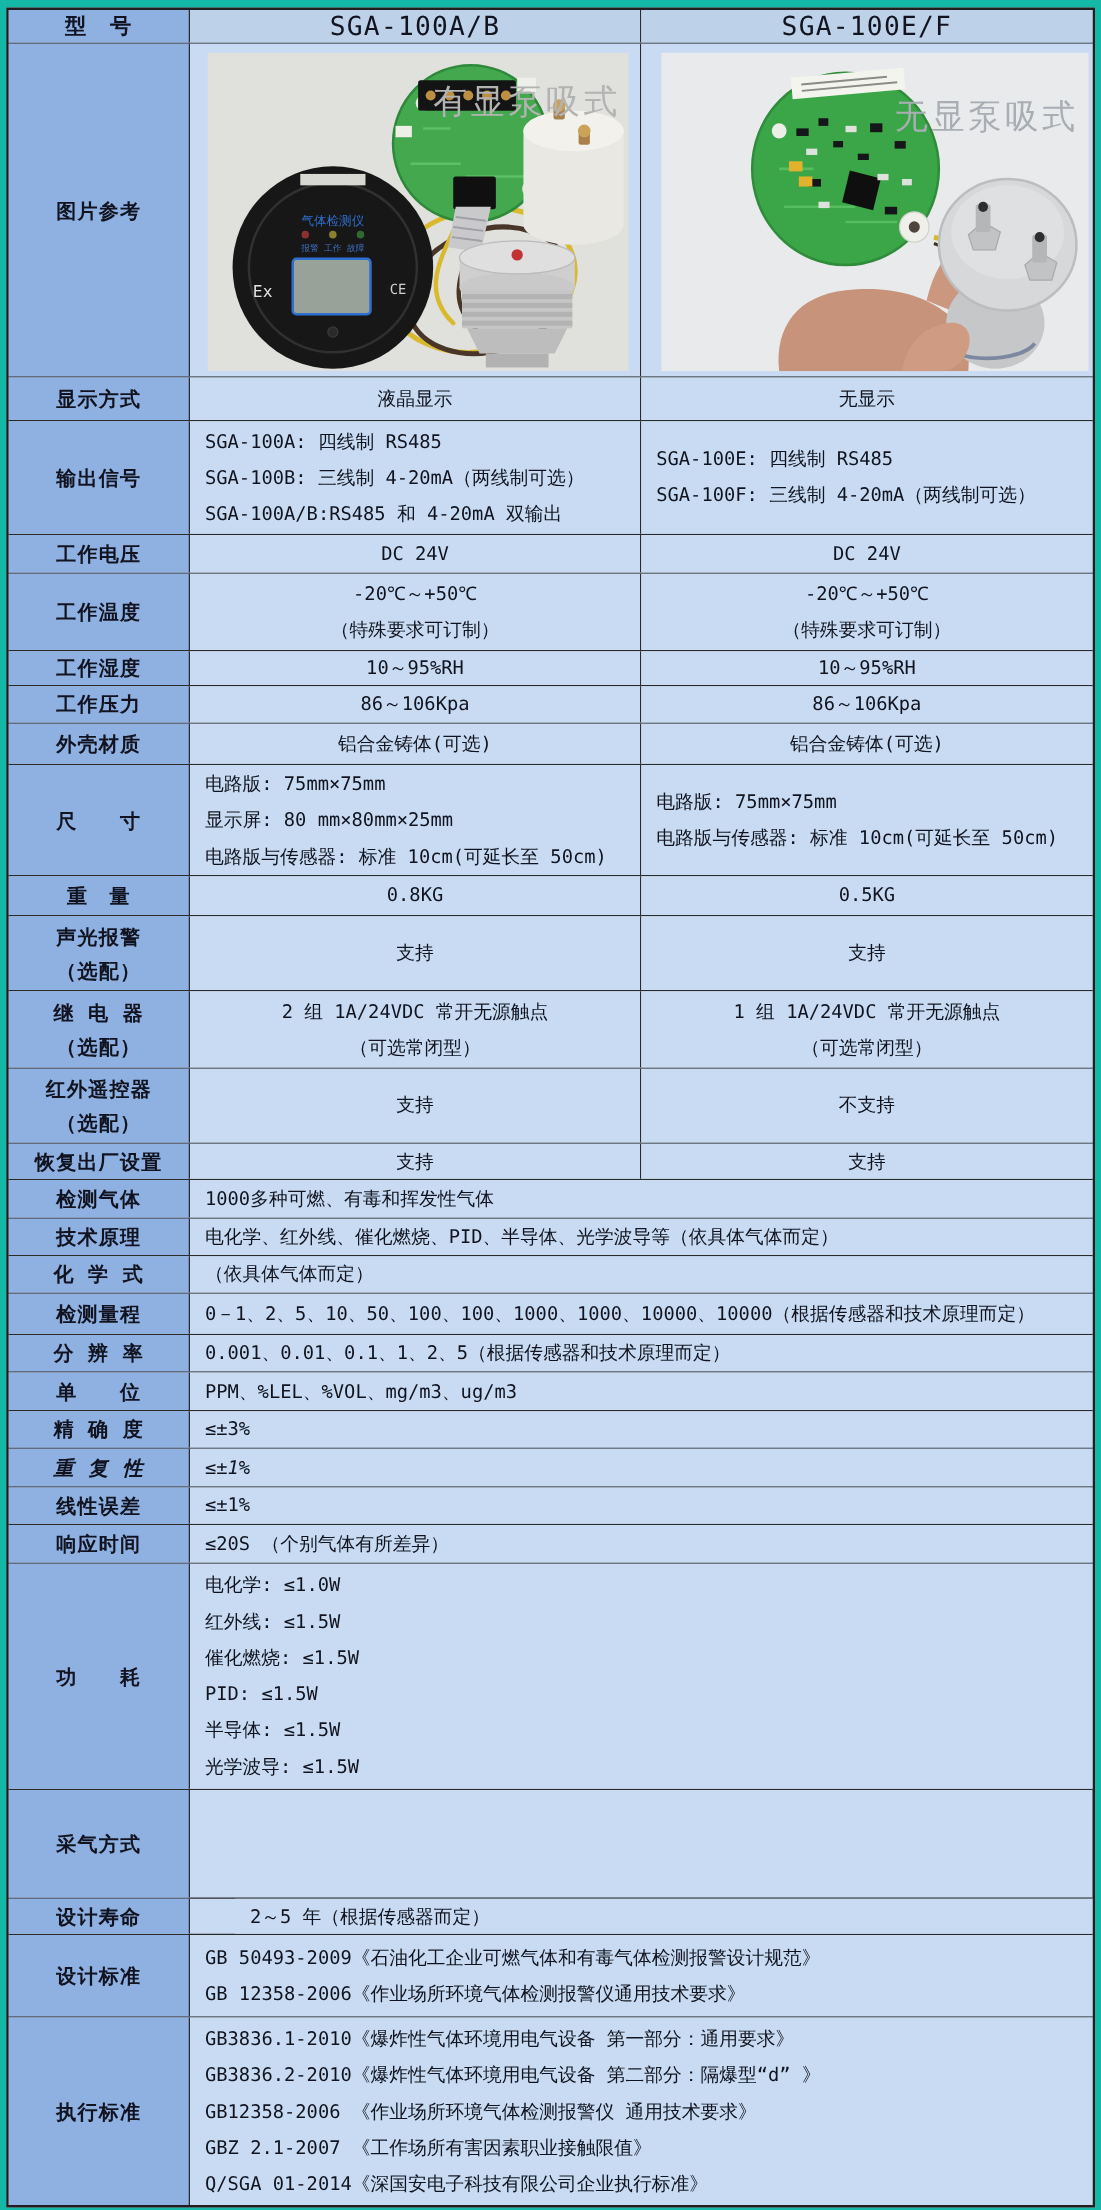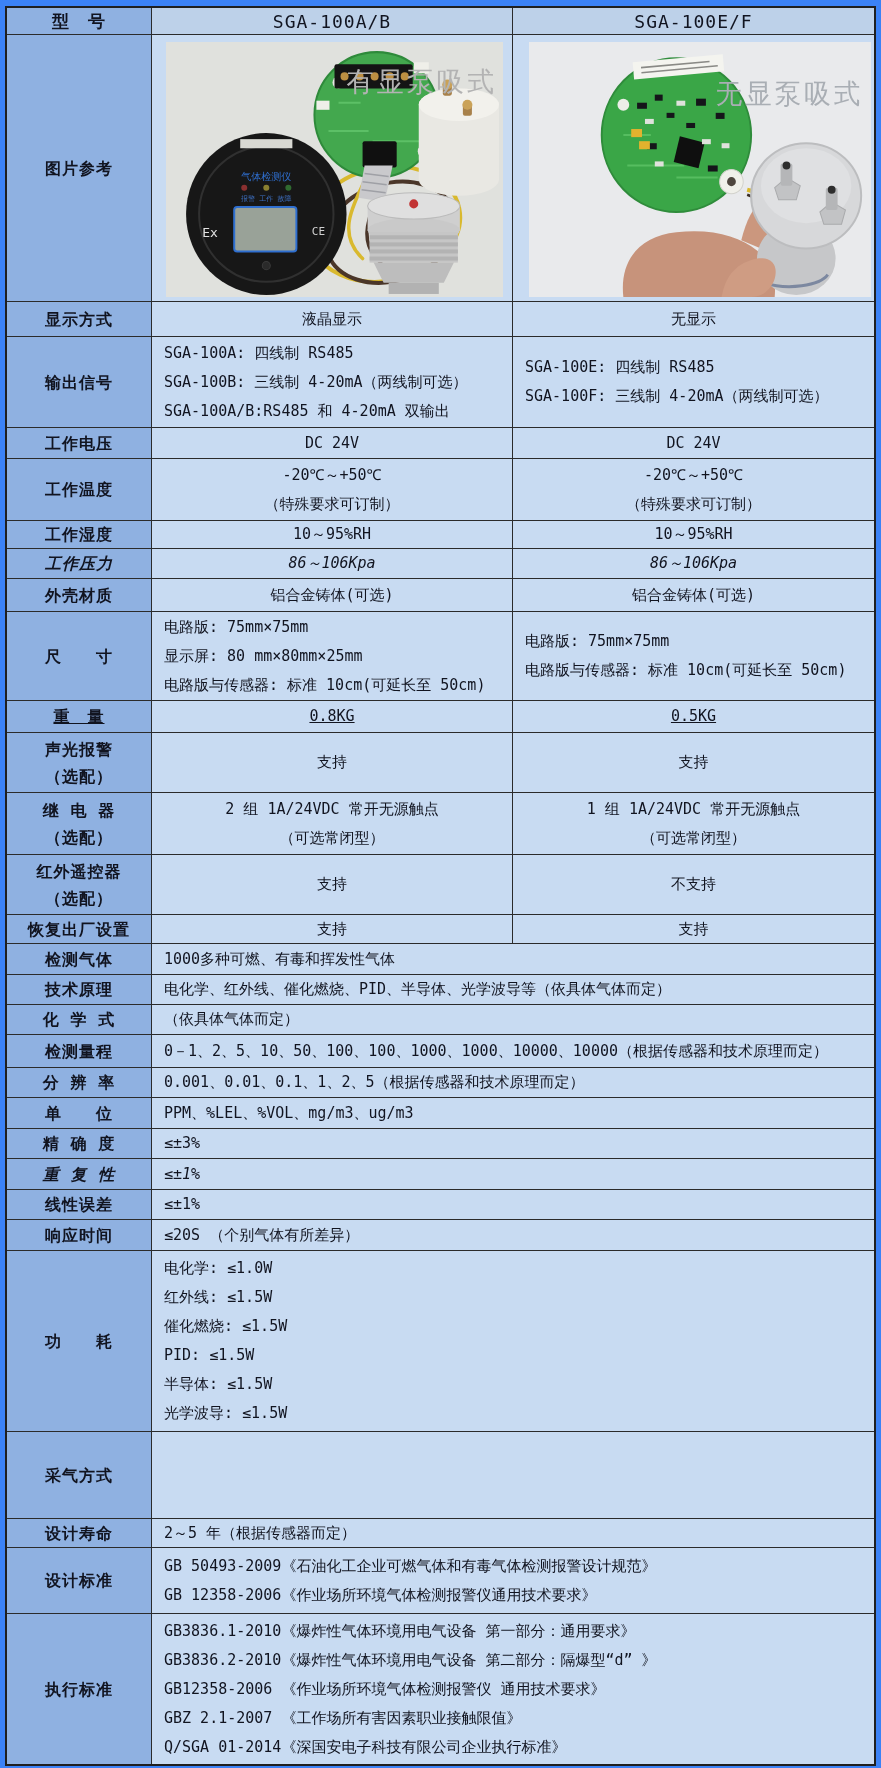--- a/index.html
+++ b/index.html
@@ -1,17 +1,17 @@
 <!DOCTYPE html>
 <html lang="zh" style="--label-bg: #8FB1E1; --header-value-bg: #BDD1E9; --value-bg: #C8DBF2; --border: #1f1f1f; --grid: #2b2b2b; --text: #111420; --watermark-left: #b3b3b3; --watermark-right: #a9aeb4; --pcb-green: #3aa647; --wire-yellow: #d9b92e;"><head>
 <meta charset="utf-8">
 <style>
   html,body{margin:0;padding:0;background:#ffffff;}
   .page{
-    position:relative;width:881px;height:1768px;background:#3b82f6;overflow:hidden;
+    position:relative;width:881px;height:1768px;background:#14b8a6;overflow:hidden;
     font-family:"DejaVu Sans Mono","Liberation Mono",monospace;
     color:var(--text,#111420);
   }
   .spec-table{
     position:absolute;left:5px;top:6px;width:871px;box-sizing:border-box;
     border:2px solid var(--border,#1f1f1f);
     background:var(--value-bg,#C8DBF2);
   }
   .row{display:flex;box-sizing:border-box;border-bottom:1px solid var(--grid,#2b2b2b);}
   .row:last-child{border-bottom:0;}
@@ -25,21 +25,21 @@
   .value-cell{
     background:var(--value-bg,#C8DBF2);
     display:flex;flex-direction:column;justify-content:center;
     font-size:15px;
   }
   .col-ab{flex:0 0 361px;border-right:1px solid var(--grid,#2b2b2b);}
   .col-ef{flex:1 1 auto;}
   .span2{flex:1 1 auto;}
   .align-center{align-items:center;text-align:center;}
   .align-left{align-items:flex-start;text-align:left;padding-left:12px;padding-right:6px;}
-  .header-row .value-cell{background:var(--header-value-bg,#BDD1E9);font-size:18px;letter-spacing:1px;}
+  .header-row .value-cell{background:var(--header-value-bg,#BDD1E9);font-size:21px;letter-spacing:1px;}
   .header-row .label-cell{font-size:17px;}
   .line{line-height:29px;white-space:nowrap;}
   .label-cell .line{line-height:27px;}
   .photo-cell{padding:7px 9px 4px 14px;}
   .photo-cell.col-ef{padding:7px 3px 4px 16px;}
   .photo-cell svg{width:100%;height:100%;display:block;}
   .wm{font-size:27px;letter-spacing:3px;}
   .wm-left{fill:var(--watermark-left,#b3b3b3);}
   .wm-right{fill:var(--watermark-right,#a9aeb4);}
 </style>
@@ -241,21 +241,21 @@
         <div class="cell label-cell">
           <div class="line">工作湿度</div>
         </div>
         <div class="cell value-cell col-ab align-center">
           <div class="line">10～95%RH</div>
         </div>
         <div class="cell value-cell col-ef align-center">
           <div class="line">10～95%RH</div>
         </div>
       </div>
-      <div class="row" style="height: 30px; font-style: italic;">
+      <div class="row" style="height: 30px;">
         <div class="cell label-cell">
           <div class="line">工作压力</div>
         </div>
         <div class="cell value-cell col-ab align-center">
           <div class="line">86～106Kpa</div>
         </div>
         <div class="cell value-cell col-ef align-center">
           <div class="line">86～106Kpa</div>
         </div>
       </div>
@@ -277,21 +277,21 @@
         <div class="cell value-cell col-ab align-left">
           <div class="line">电路版: 75mm×75mm</div>
           <div class="line">显示屏: 80 mm×80mm×25mm</div>
           <div class="line">电路版与传感器: 标准 10cm(可延长至 50cm)</div>
         </div>
         <div class="cell value-cell col-ef align-left">
           <div class="line">电路版: 75mm×75mm</div>
           <div class="line">电路版与传感器: 标准 10cm(可延长至 50cm)</div>
         </div>
       </div>
-      <div class="row" style="height: 32px; text-decoration: underline;">
+      <div class="row" style="height: 32px;">
         <div class="cell label-cell">
           <div class="line">重　量</div>
         </div>
         <div class="cell value-cell col-ab align-center">
           <div class="line">0.8KG</div>
         </div>
         <div class="cell value-cell col-ef align-center">
           <div class="line">0.5KG</div>
         </div>
       </div>
@@ -435,21 +435,21 @@
           <div class="line">PID: ≤1.5W</div>
           <div class="line">半导体: ≤1.5W</div>
           <div class="line">光学波导: ≤1.5W</div>
         </div>
       </div>
       <div class="row" style="height: 87px;">
         <div class="cell label-cell">
           <div class="line">采气方式</div>
         </div>
       </div>
-      <div class="row" style="height: 29px;">
+      <div class="row" style="height: 29px; gap: 36px;">
         <div class="cell label-cell">
           <div class="line">设计寿命</div>
         </div>
         <div class="cell value-cell span2 align-left">
           <div class="line">2～5 年（根据传感器而定）</div>
         </div>
       </div>
       <div class="row" style="height: 66px;">
         <div class="cell label-cell">
           <div class="line">设计标准</div>

